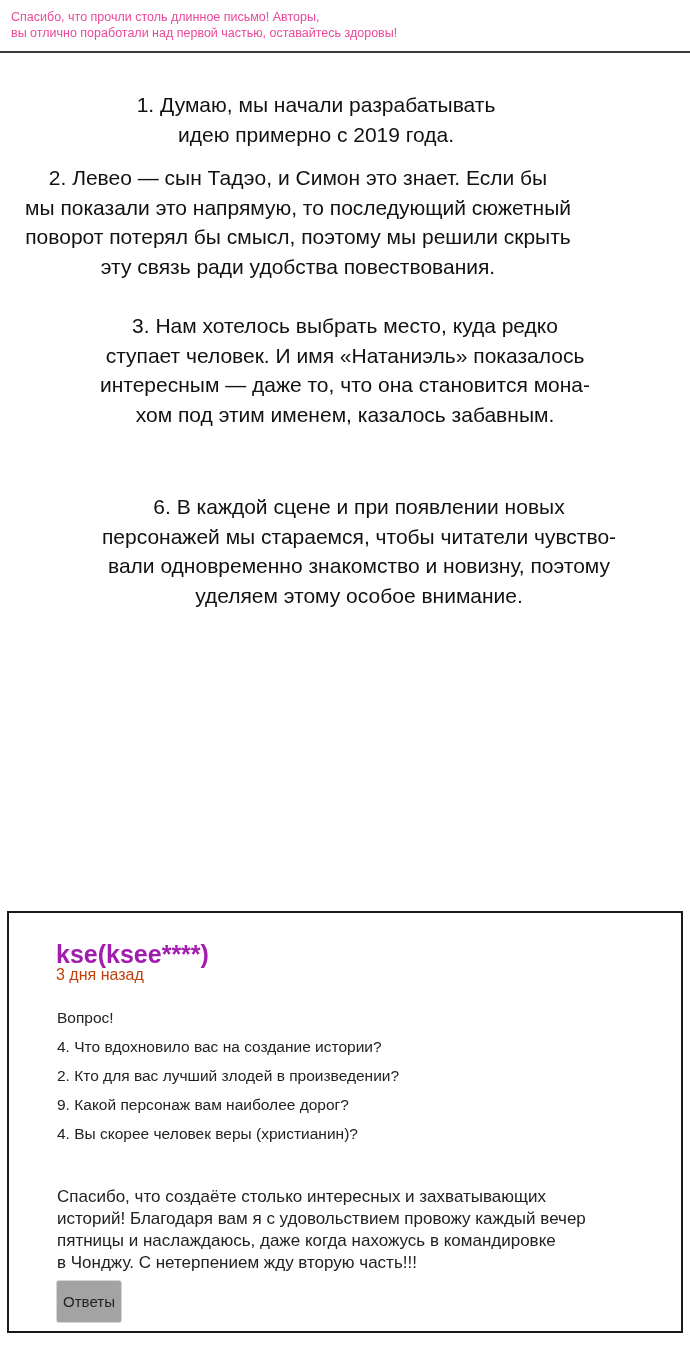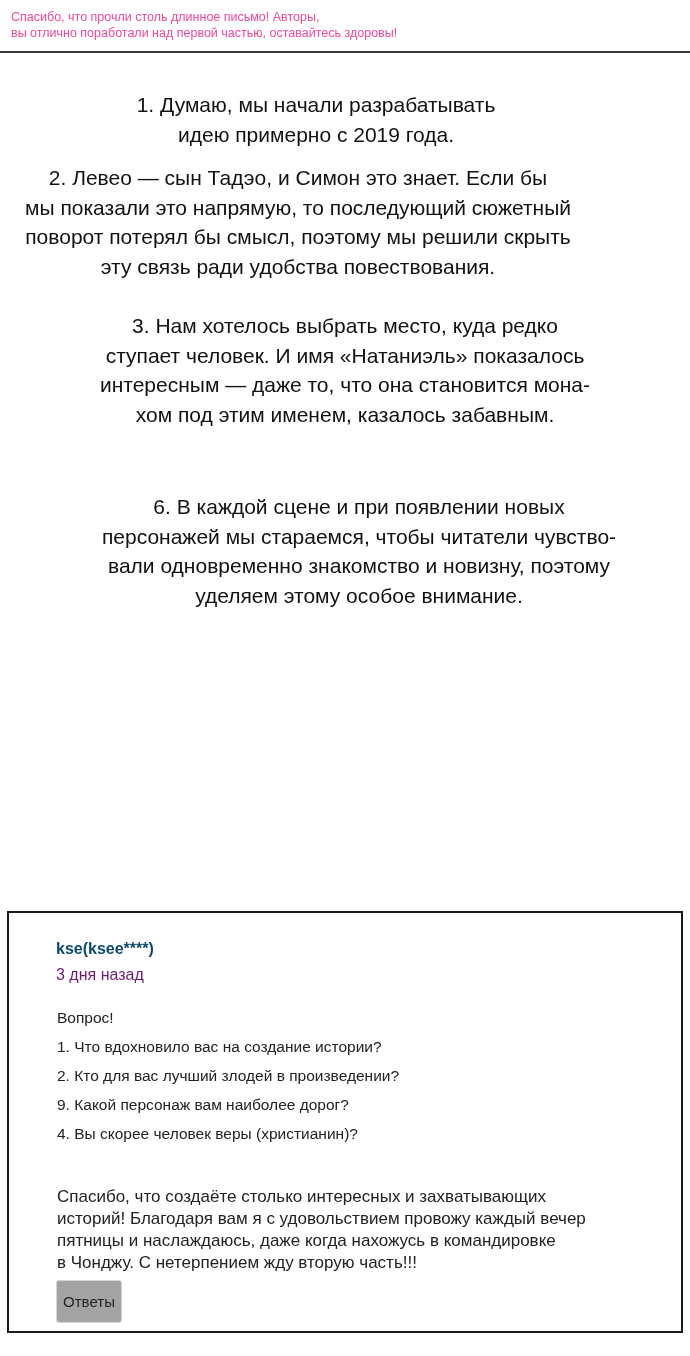--- a/index.html
+++ b/index.html
@@ -6,22 +6,22 @@
     body { width: 690px; height: 1356px; position: relative; overflow: hidden; font-family: "Liberation Sans", sans-serif; color: #111; }
     .top-note { position: absolute; left: 11px; top: 9px; font-size: 12.5px; line-height: 16px; color: #ec4899; }
     .top-rule { position: absolute; left: 0; top: 51px; width: 690px; height: 2px; background: #3a3a3a; }
     .answers { position: absolute; left: 0; top: 90px; width: 690px; text-align: center; font-size: 21px; line-height: 29.5px; color: #111; }
     .answer { margin: 0 auto; white-space: pre-line; }
     .a1 { position: absolute; top: 0; left: 0; width: 632px; }
     .a2 { position: absolute; top: 73px; left: 0; width: 596px; }
     .a3 { position: absolute; top: 221px; left: 0; width: 690px; }
     .a6 { position: absolute; top: 402px; left: 0; width: 638px; margin-left: 40px; }
     .comment-box { position: absolute; left: 7px; top: 911px; width: 672px; height: 418px; border: 2px solid #1a1a1a; box-sizing: content-box; background: #fff; }
-    .author { position: absolute; left: 47px; top: 27px; font-size: 16px; font-weight: bold; color: #0c4a6e; }
-    .time { position: absolute; left: 47px; top: 53px; font-size: 16px; color: #701a75; }
+    .author { position: absolute; left: 47px; top: 27px; font-size: 25px; font-weight: bold; color: #a21caf; }
+    .time { position: absolute; left: 47px; top: 53px; font-size: 16px; color: #c2410c; }
     .body-text { position: absolute; left: 48px; top: 94px; font-size: 15.5px; color: #222; }
     .line { height: 29px; line-height: 22px; }
     .thanks { position: absolute; left: 48px; top: 273px; font-size: 17px; line-height: 22px; color: #222; white-space: pre-line; width: 600px; }
     .replies-btn { position: absolute; left: 47px; top: 367px; width: 66px; height: 43px; border: 1px solid #d6d6d6; border-radius: 3px; background: #a3a3a3; font-family: "Liberation Sans", sans-serif; font-size: 15px; color: #222; padding: 0; cursor: pointer; }
   </style>
 </head>
 <body>
 
 <div class="top-note">
   <div>Спасибо, что прочли столь длинное письмо! Авторы,</div>
@@ -44,21 +44,21 @@
 персонажей мы стараемся, чтобы читатели чувство-
 вали одновременно знакомство и новизну, поэтому
 уделяем этому особое внимание.</div>
 </div>
 
 <div class="comment-box">
   <div class="author">kse(ksee****)</div>
   <div class="time">3 дня назад</div>
   <div class="body-text">
     <div class="line">Вопрос!</div>
-    <div class="line">1. Что вдохновило вас на создание истории?</div>
+    <div class="line">4. Что вдохновило вас на создание истории?</div>
     <div class="line">2. Кто для вас лучший злодей в произведении?</div>
     <div class="line">9. Какой персонаж вам наиболее дорог?</div>
     <div class="line">4. Вы скорее человек веры (христианин)?</div>
   </div>
   <div class="thanks">Спасибо, что создаёте столько интересных и захватывающих
 историй! Благодаря вам я с удовольствием провожу каждый вечер
 пятницы и наслаждаюсь, даже когда нахожусь в командировке
 в Чонджу. С нетерпением жду вторую часть!!!</div>
   <button class="replies-btn">Ответы</button>
 </div>

